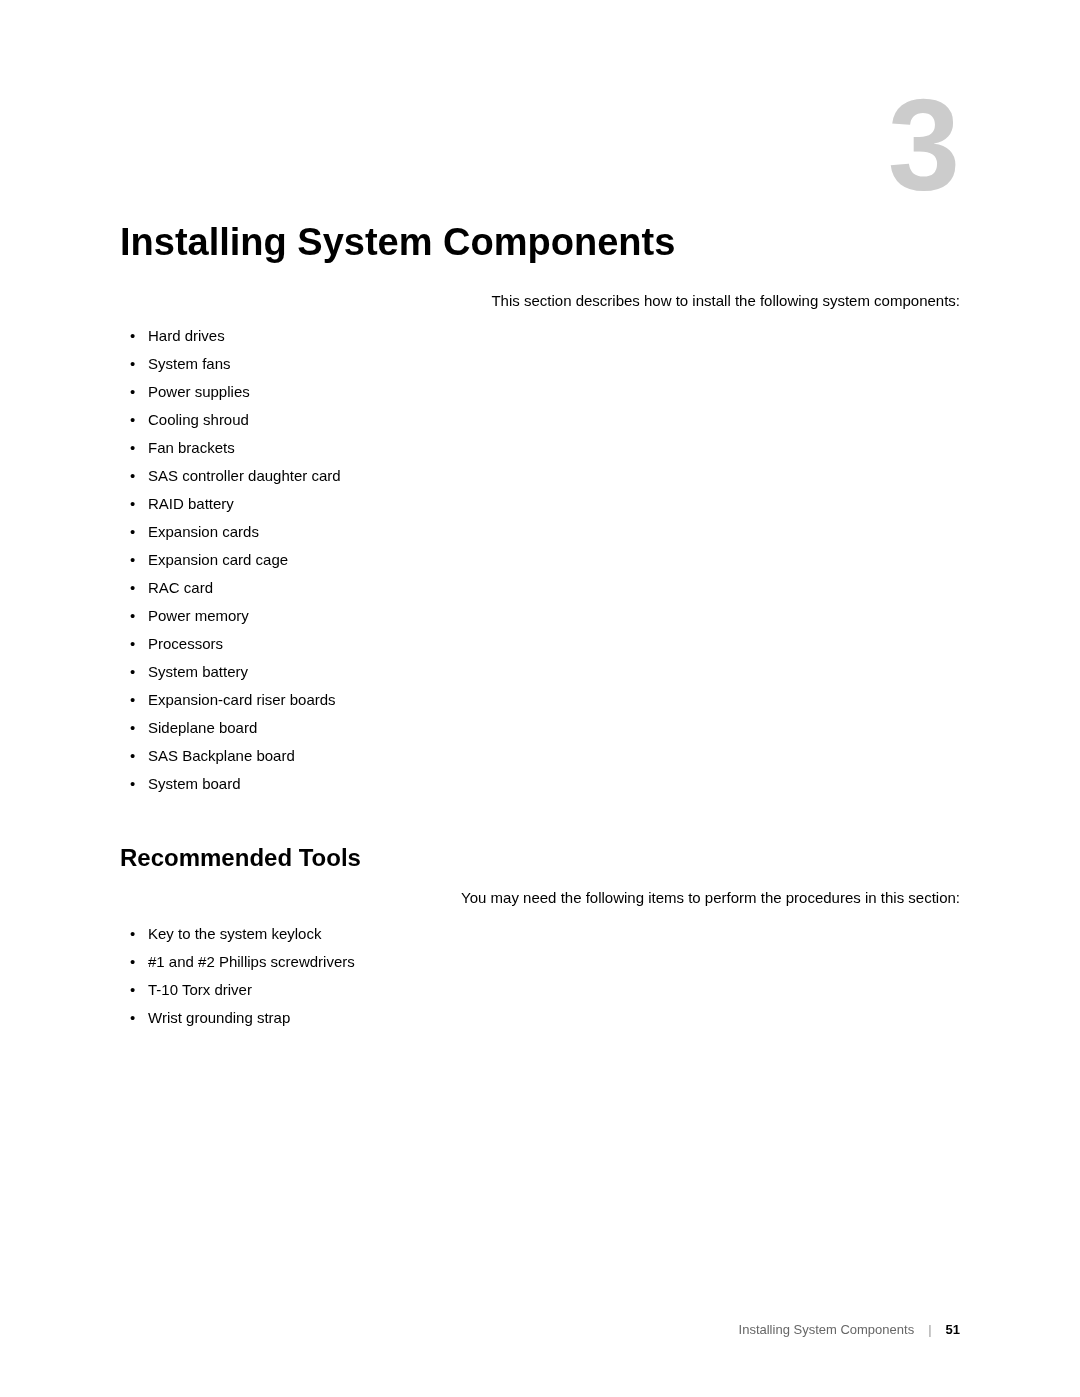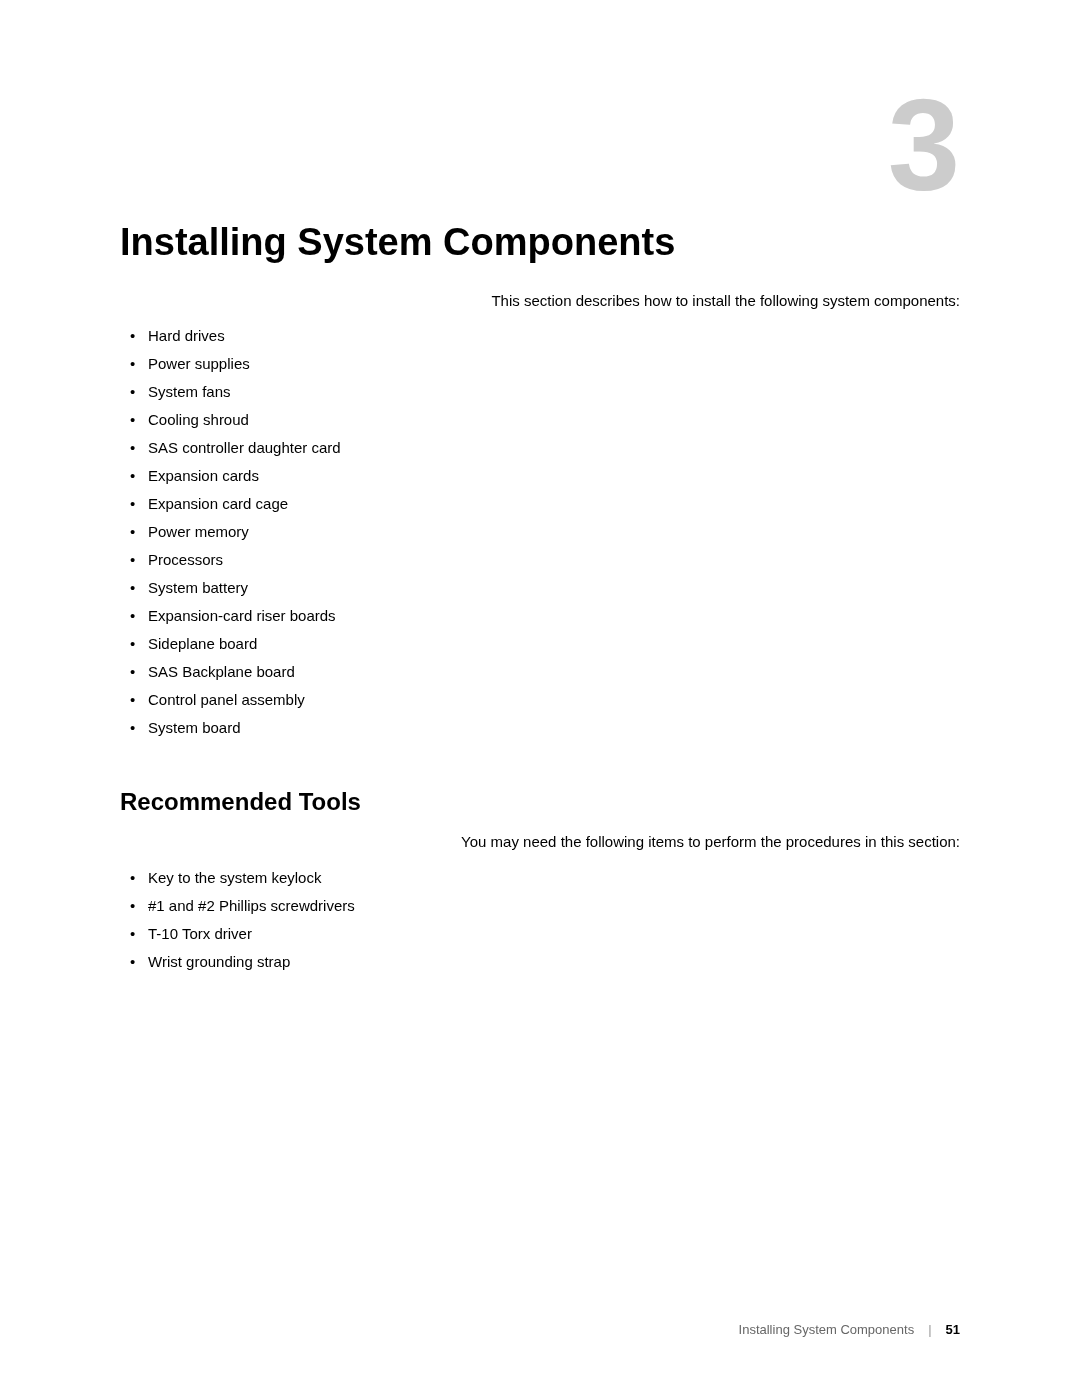--- a/index.html
+++ b/index.html
@@ -131,33 +131,35 @@
 
   <div class="content-area">
 
     <h1 class="chapter-title">Installing System Components</h1>
 
     <p class="intro-text">This section describes how to install the following system components:</p>
 
     <ul class="bullet-list">
 
     <li>Hard drives</li>
+        <li>System fans</li>
         <li>Power supplies</li>
-        <li>System fans</li>
         <li>Cooling shroud</li>
+        <li>Fan brackets</li>
         <li>SAS controller daughter card</li>
+        <li>RAID battery</li>
         <li>Expansion cards</li>
         <li>Expansion card cage</li>
+        <li>RAC card</li>
         <li>Power memory</li>
         <li>Processors</li>
         <li>System battery</li>
         <li>Expansion-card riser boards</li>
         <li>Sideplane board</li>
         <li>SAS Backplane board</li>
-        <li>Control panel assembly</li>
         <li>System board</li>
       </ul>
 
     <h2 class="section-heading">Recommended Tools</h2>
 
     <p class="intro-text">You may need the following items to perform the procedures in this section:</p>
 
     <ul class="bullet-list">
 
     <li>Key to the system keylock</li>

